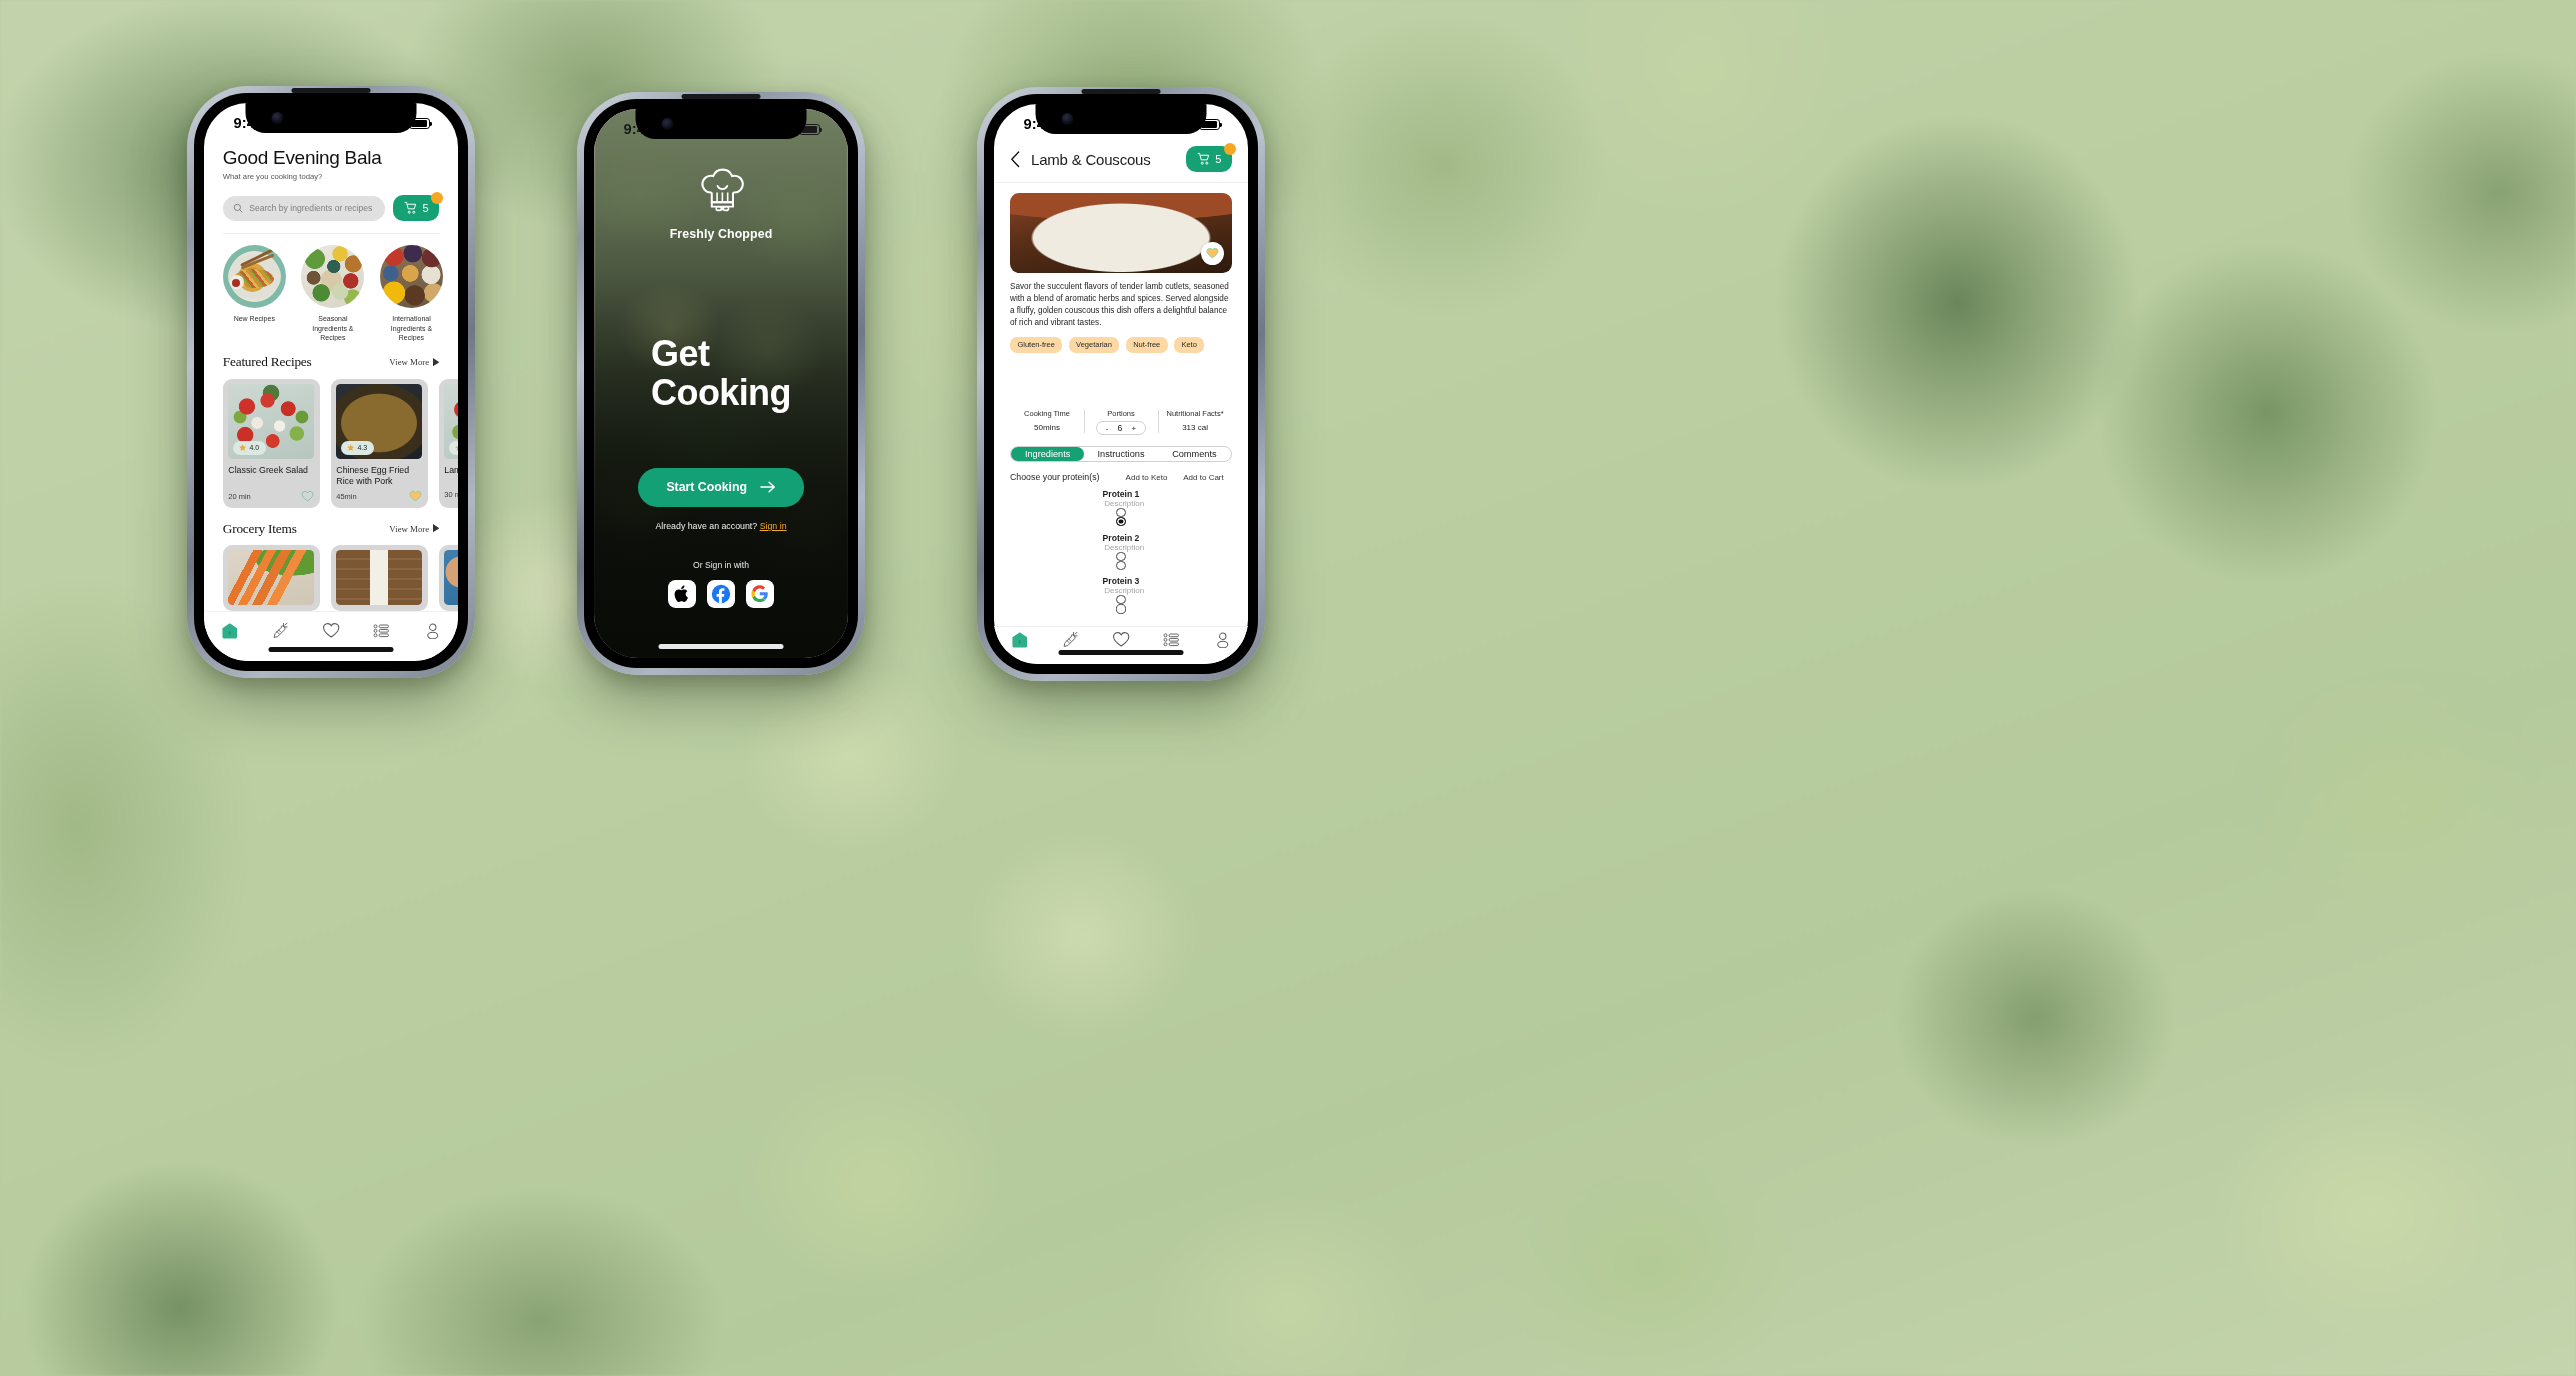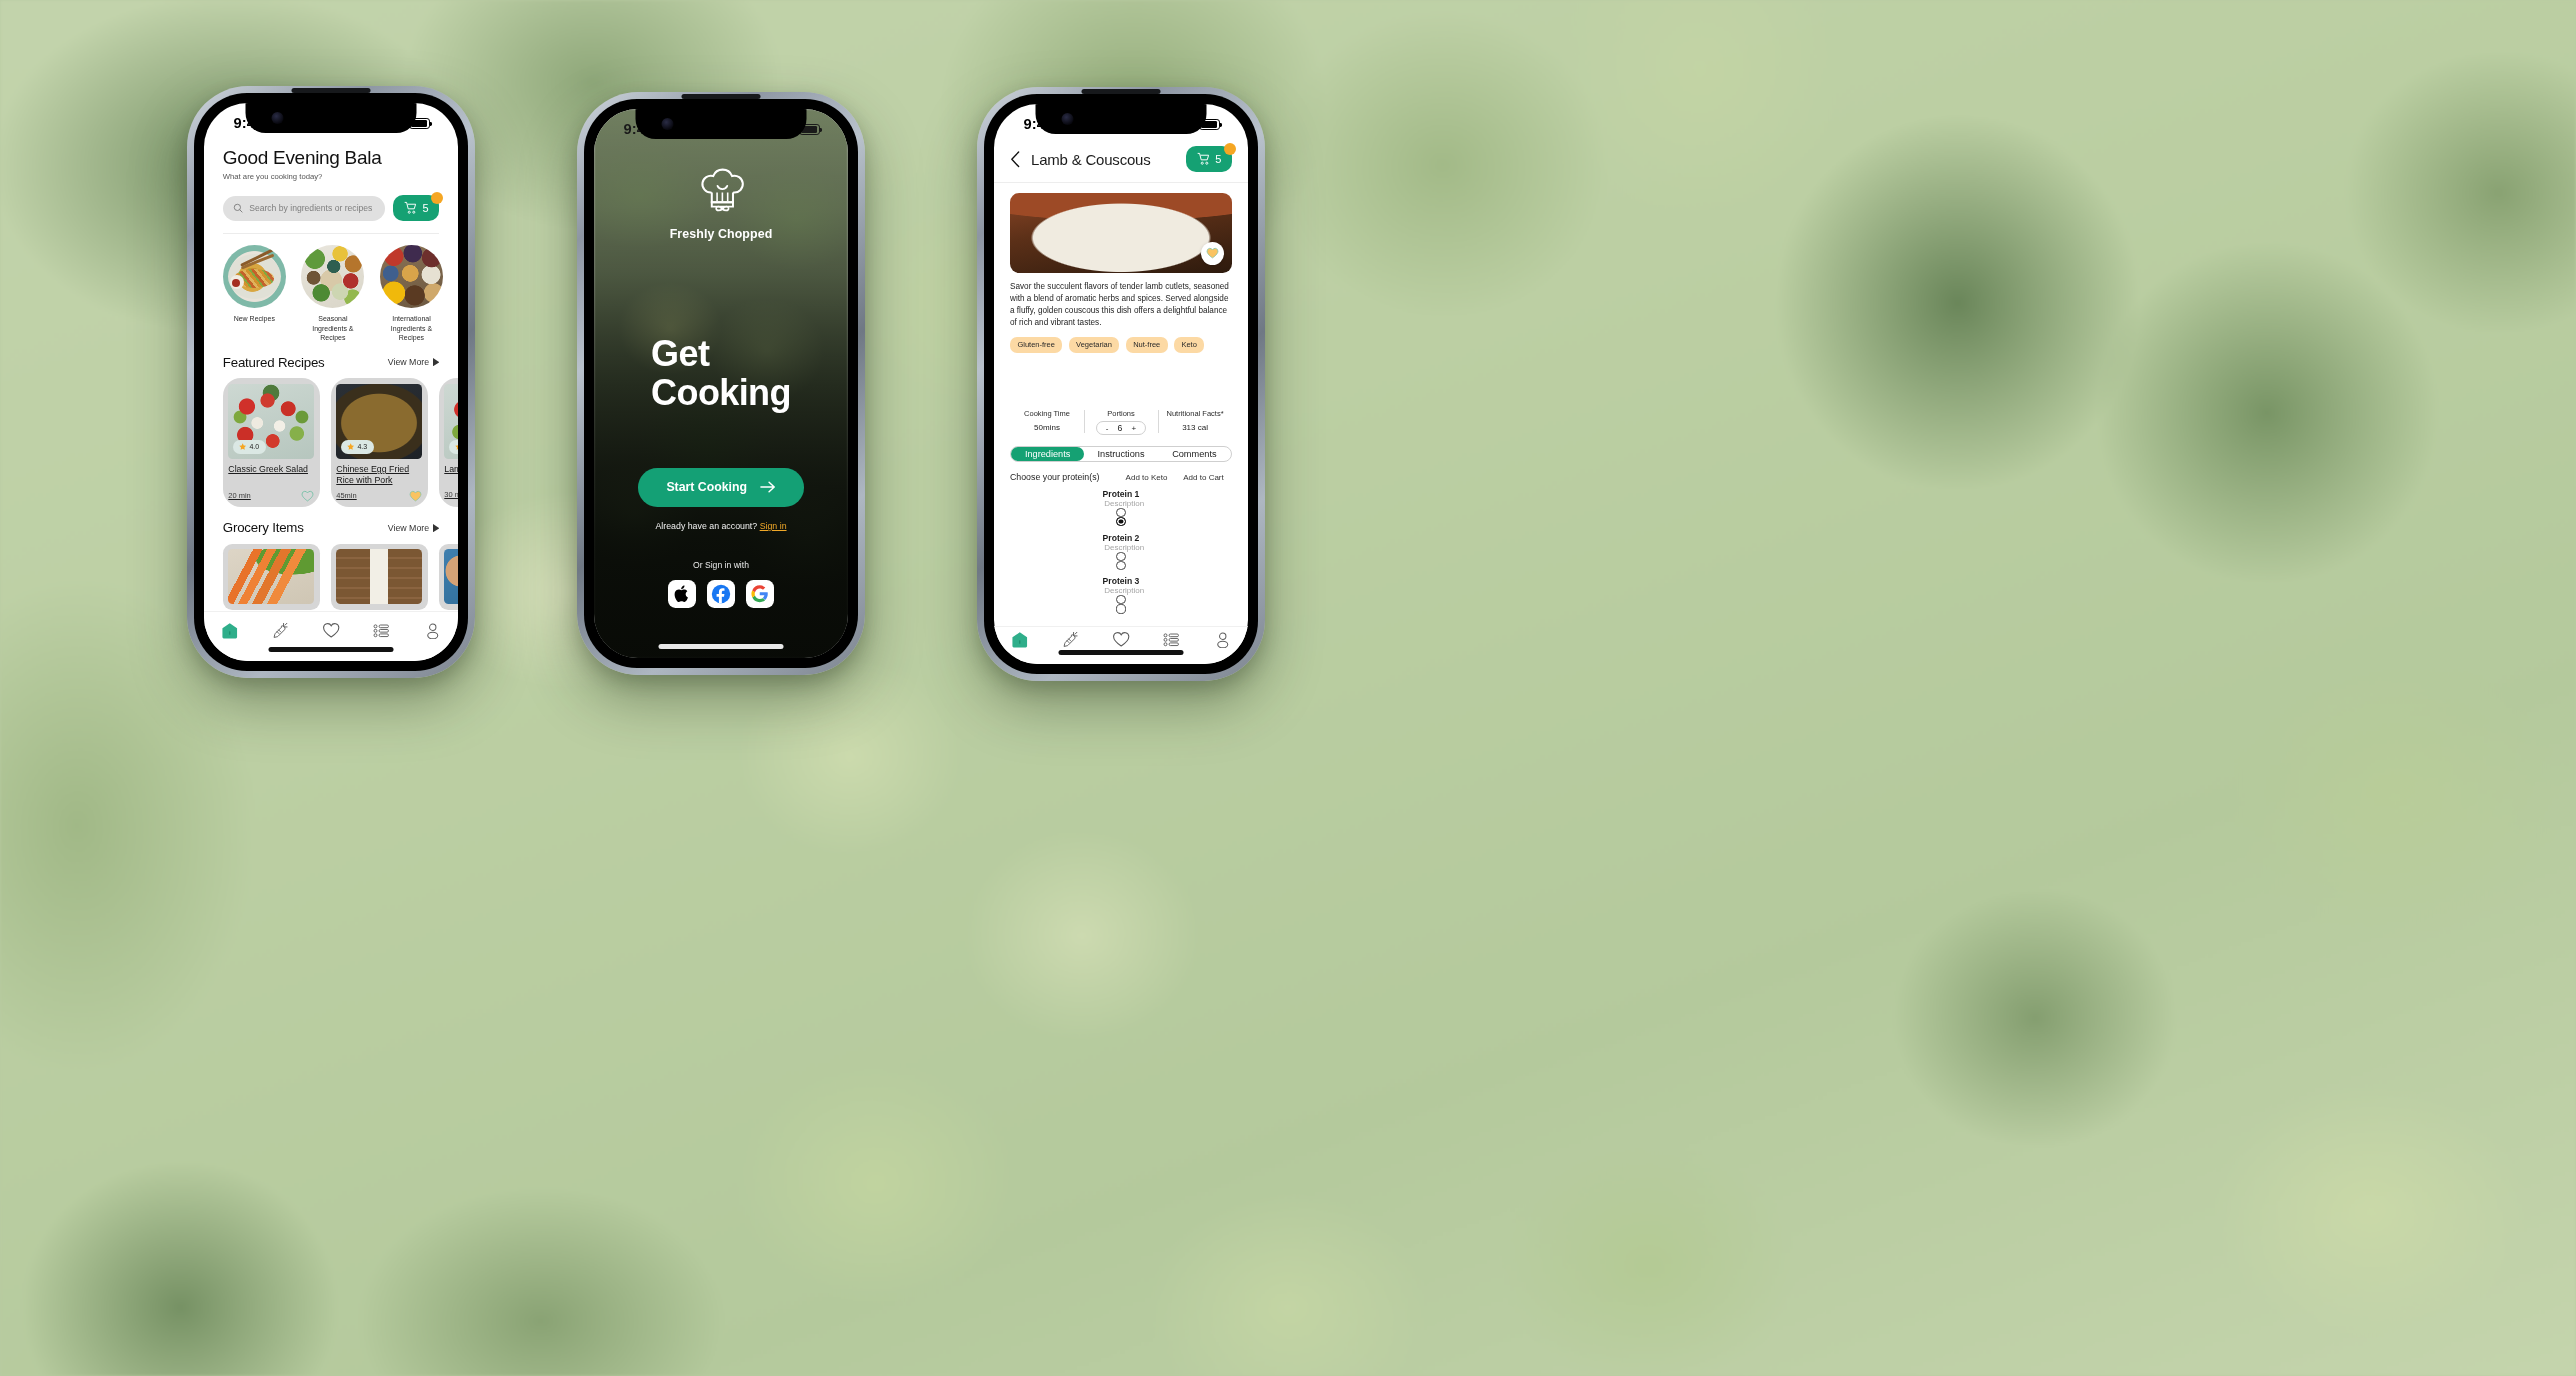--- a/index.html
+++ b/index.html
@@ -126,26 +126,26 @@
     position: absolute; top: -3.7px; right: -3.7px; width: 12px; height: 12px;
     border-radius: 50%; background: #f5a623;
   }
   .p1-divider { height: 0.9px; background: #ececec; margin: 12px 0 0; }
 
   .cats { display: flex; gap: 15.6px; padding: 11px 18.4px 0; overflow: hidden; }
   .cat { width: 63px; flex: 0 0 63px; text-align: center; }
   .cat-img { width: 63px; height: 63px; border-radius: 50%; overflow: hidden; position: relative; }
   .cat-lbl { font-size: 7px; line-height: 1.3; color: #2b2b2b; margin-top: 6.4px; }
 
-  .sec-head { display: flex; align-items: center; justify-content: space-between; padding: 0 18.4px; margin-top: 13px; }
+  .sec-head { display: flex; align-items: center; justify-content: space-between; padding: 0 18.4px; margin-top: 13px; font-family: Liberation Serif, serif; }
   .sec-title { font-size: 13.3px; font-weight: 400; color: #111; letter-spacing: -0.2px; }
   .sec-more { font-size: 8.8px; color: #333; display: flex; align-items: center; gap: 3.7px; }
 
   .cards { display: flex; gap: 11px; padding: 8.3px 18.4px 0; overflow: hidden; }
-  .rcard { width: 97px; flex: 0 0 97px; background: #d6d6d6; border-radius: 18px; padding: 5.5px; text-decoration: underline; }
+  .rcard { width: 97px; flex: 0 0 97px; background: #d6d6d6; border-radius: 9px; padding: 5.5px; }
   .rcard-img { width: 100%; height: 75px; border-radius: 4.6px; overflow: hidden; position: relative; }
   .rating {
     position: absolute; left: 4.6px; bottom: 4.6px; height: 14px; padding: 0 6.4px;
     background: #dbe8e4; border-radius: 7.4px; display: flex; align-items: center; gap: 2.8px;
     font-size: 7px; color: #1c1c1c; font-weight: 500;
   }
   .rcard-title { font-size: 8.8px; font-weight: 500; color: #141414; line-height: 1.25; margin-top: 5.5px; min-height: 22px; }
   .rcard-foot { display: flex; align-items: center; justify-content: space-between; margin-top: 3.7px; }
   .rcard-time { font-size: 7.5px; color: #3b3b3b; }
 

